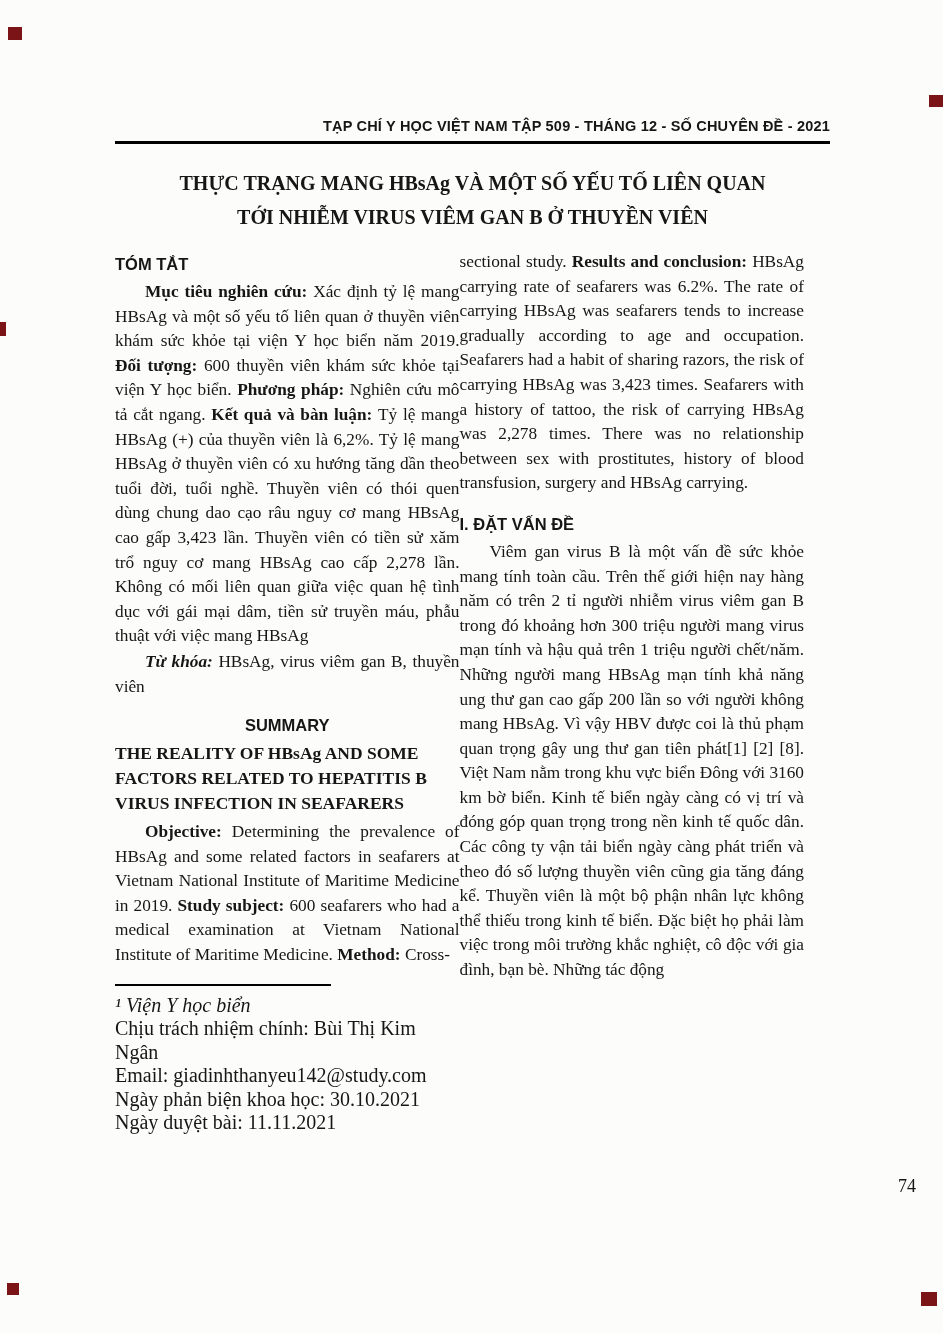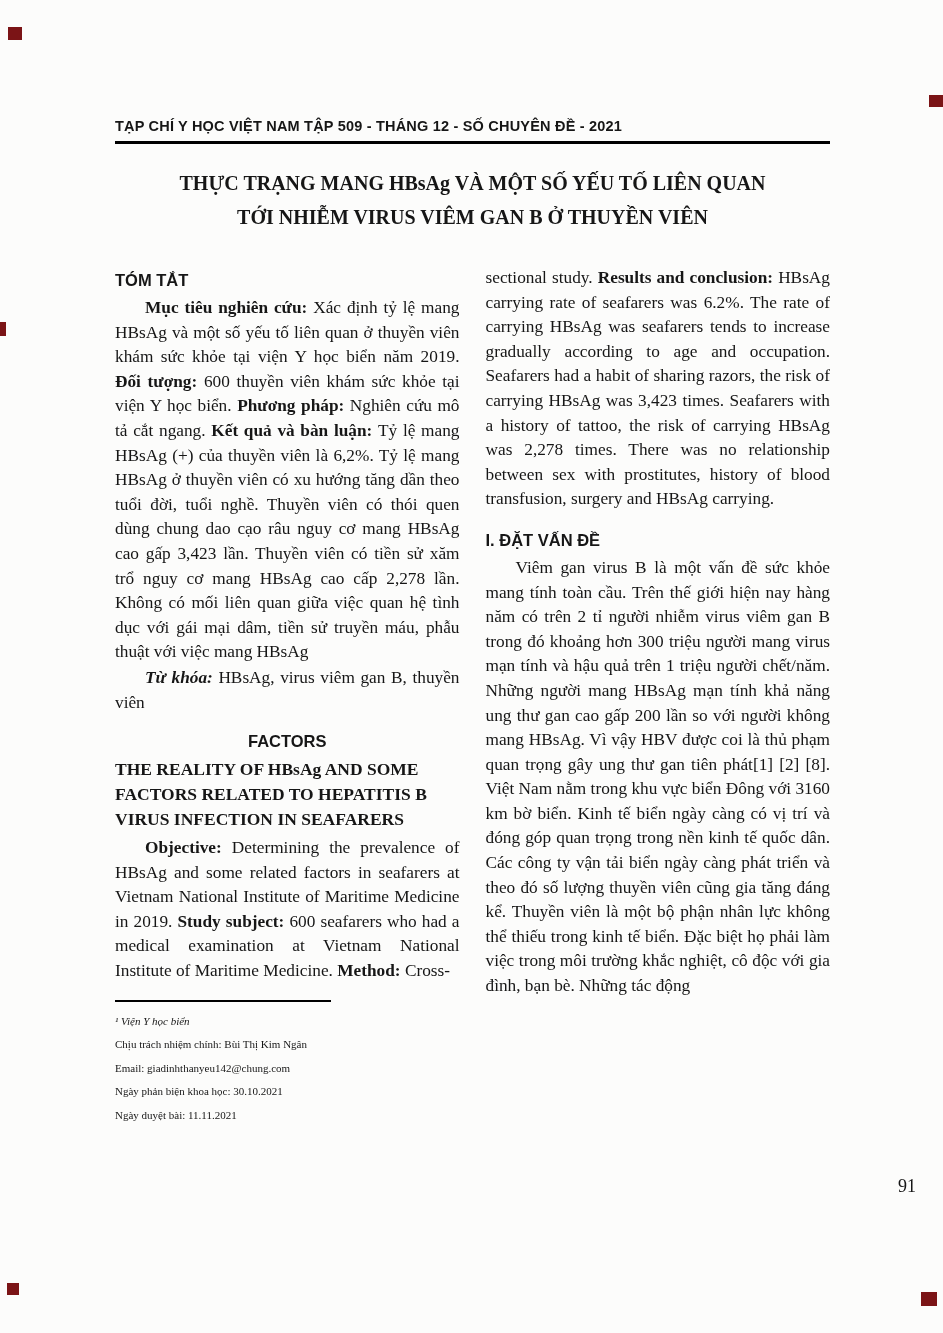--- a/index.html
+++ b/index.html
@@ -9,51 +9,51 @@
     position:relative;
     overflow:hidden;
     font-family:"Liberation Serif",serif;
     color:#161616;
   }
   .sheet{position:absolute;inset:0;}
   .content{position:absolute;left:115px;top:118px;width:715px;}
   .journal{
     font-family:"Liberation Sans",sans-serif;
     font-weight:bold;font-size:14.5px;
-    text-align:left;letter-spacing:.2px;
+    text-align:right;letter-spacing:.2px;
   }
   .rule{height:3px;background:#000;margin-top:7px;}
   .title{
     font-weight:bold;font-size:20px;line-height:34px;
     text-align:center;margin:22px 0 0;
   }
   .authors{
     text-align:right;font-weight:bold;font-size:18.5px;
     margin-top:20px;padding-right:2px;
   }
-  .columns{display:flex;gap:26px;margin-top:32px;}
+  .columns{display:flex;margin-top:16px;}
   .col{width:344.5px;font-size:17.3px;line-height:24.6px;text-align:justify;}
   p{margin:0;}
   .indent{text-indent:30px;}
   .sec-heading{
     font-family:"Liberation Sans",sans-serif;
     font-weight:bold;font-size:16.5px;line-height:24px;
     margin:2px 0 4px;text-align:left;
   }
   .sec-heading.center{text-align:center;margin-top:14px;}
   .sec-heading.spaced{margin-top:16px;}
   .sub-title{
     font-weight:bold;font-size:17.5px;line-height:25px;
     text-align:left;margin:2px 0 4px;
   }
   .kw{margin-top:1px;}
   .footnote{margin-top:16px;}
   .footnote-rule{width:216px;height:2px;background:#000;margin-bottom:8px;}
   .footnote div{
-    font-size:11px;line-height:23.5px;text-align:left;
+    font-size:20px;line-height:23.5px;text-align:left;
   }
   .affiliation{font-style:italic;}
   .pageno{
     position:absolute;left:898px;top:1176px;
     font-size:18px;
   }
   .scan-mark{position:absolute;background:#7b1416;}
   .m1{left:8px;top:27px;width:14px;height:13px;}
   .m2{left:929px;top:95px;width:14px;height:12px;}
   .m3{left:0;top:322px;width:6px;height:14px;}
@@ -79,39 +79,39 @@
     <h1 class="title"><span>THỰC TRẠNG MANG HBsAg VÀ MỘT SỐ YẾU TỐ LIÊN QUAN</span><br><span>TỚI NHIỄM VIRUS VIÊM GAN B Ở THUYỀN VIÊN</span></h1>
 
 
     <div class="columns">
 
       <div class="col">
         <h3 class="sec-heading">TÓM TẮT</h3>
         <p class="indent"><span style="font-weight: bold;">Mục tiêu nghiên cứu: </span><span>Xác định tỷ lệ mang HBsAg và một số yếu tố liên quan ở thuyền viên khám sức khỏe tại viện Y học biển năm 2019. </span><span style="font-weight: bold;">Đối tượng: </span><span>600 thuyền viên khám sức khỏe tại viện Y học biển. </span><span style="font-weight: bold;">Phương pháp: </span><span>Nghiên cứu mô tả cắt ngang. </span><span style="font-weight: bold;">Kết quả và bàn luận: </span><span>Tỷ lệ mang HBsAg (+) của thuyền viên là 6,2%. Tỷ lệ mang HBsAg ở thuyền viên có xu hướng tăng dần theo tuổi đời, tuổi nghề. Thuyền viên có thói quen dùng chung dao cạo râu nguy cơ mang HBsAg cao gấp 3,423 lần. Thuyền viên có tiền sử xăm trổ nguy cơ mang HBsAg cao cấp 2,278 lần. Không có mối liên quan giữa việc quan hệ tình dục với gái mại dâm, tiền sử truyền máu, phẫu thuật với việc mang HBsAg</span></p>
         <p class="indent kw"><span style="font-weight: bold; font-style: italic;">Từ khóa: </span><span>HBsAg, virus viêm gan B, thuyền viên</span></p>
 
-        <h3 class="sec-heading center">FACTORS</h3>
+        <h3 class="sec-heading center">SUMMARY</h3>
         <div class="sub-title">THE REALITY OF HBsAg AND SOME FACTORS RELATED TO HEPATITIS B VIRUS INFECTION IN SEAFARERS</div>
         <p class="indent"><span style="font-weight: bold;">Objective: </span><span>Determining the prevalence of HBsAg and some related factors in seafarers at Vietnam National Institute of Maritime Medicine in 2019. </span><span style="font-weight: bold;">Study subject: </span><span>600 seafarers who had a medical examination at Vietnam National Institute of Maritime Medicine. </span><span style="font-weight: bold;">Method: </span><span>Cross-</span></p>
 
         <div class="footnote">
           <div class="footnote-rule"></div>
           <div class="affiliation">¹ Viện Y học biển</div>
           <div>Chịu trách nhiệm chính: Bùi Thị Kim Ngân</div>
-          <div>Email: giadinhthanyeu142@chung.com</div>
+          <div>Email: giadinhthanyeu142@study.com</div>
           <div>Ngày phản biện khoa học: 30.10.2021</div>
           <div>Ngày duyệt bài: 11.11.2021</div>
         </div>
       </div>
 
       <div class="col">
         <p><span>sectional study. </span><span style="font-weight: bold;">Results and conclusion: </span><span>HBsAg carrying rate of seafarers was 6.2%. The rate of carrying HBsAg was seafarers tends to increase gradually according to age and occupation. Seafarers had a habit of sharing razors, the risk of carrying HBsAg was 3,423 times. Seafarers with a history of tattoo, the risk of carrying HBsAg was 2,278 times. There was no relationship between sex with prostitutes, history of blood transfusion, surgery and HBsAg carrying.</span></p>
 
         <h3 class="sec-heading spaced">I. ĐẶT VẤN ĐỀ</h3>
         <p class="indent">Viêm gan virus B là một vấn đề sức khỏe mang tính toàn cầu. Trên thế giới hiện nay hàng năm có trên 2 tỉ người nhiễm virus viêm gan B trong đó khoảng hơn 300 triệu người mang virus mạn tính và hậu quả trên 1 triệu người chết/năm. Những người mang HBsAg mạn tính khả năng ung thư gan cao gấp 200 lần so với người không mang HBsAg. Vì vậy HBV được coi là thủ phạm quan trọng gây ung thư gan tiên phát[1] [2] [8]. Việt Nam nằm trong khu vực biển Đông với 3160 km bờ biển.  Kinh tế biển ngày càng có vị trí và đóng góp quan trọng trong nền kinh tế quốc dân. Các công ty vận tải biển ngày càng phát triển và theo đó số lượng thuyền viên cũng gia tăng đáng kể. Thuyền viên là một bộ phận nhân lực không thể thiếu trong kinh tế biển. Đặc biệt họ phải làm việc trong môi trường khắc nghiệt, cô độc với gia đình, bạn bè. Những tác động</p>
       </div>
 
     </div>
   </div>
 
-  <div class="pageno">91</div>
+  <div class="pageno">74</div>
 
 </div>
 
 </body></html>

